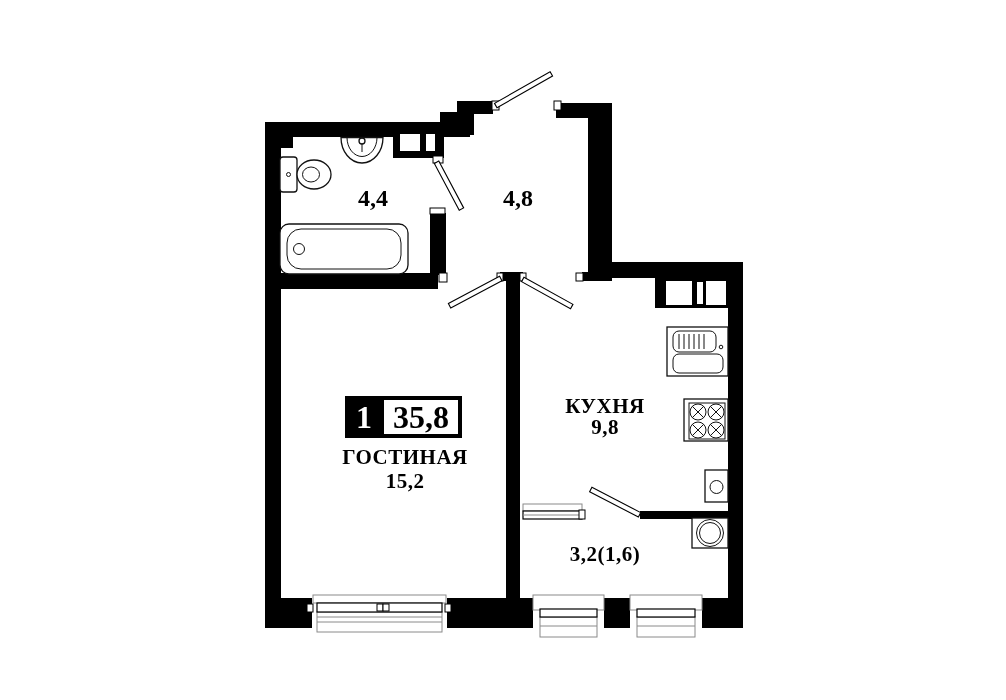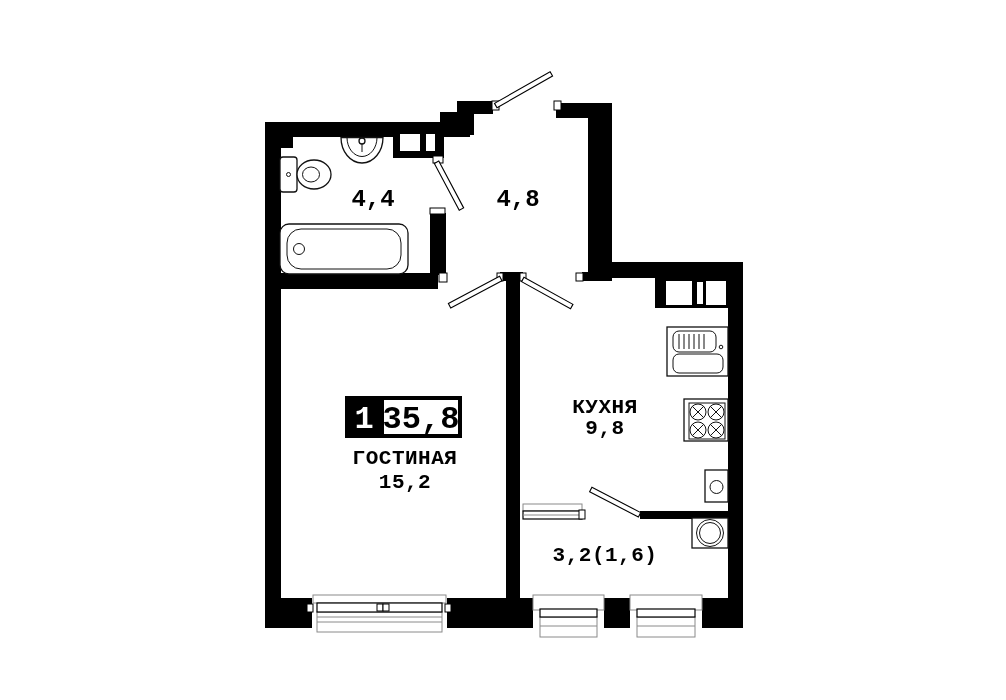--- a/index.html
+++ b/index.html
@@ -1,18 +1,18 @@
 <!DOCTYPE html>
 <html><head>
 <meta charset="utf-8">
 <style>
   html,body{margin:0;padding:0;background:#ffffff;}
   .stage{
     width:1006px;height:700px;background:#ffffff;position:relative;overflow:hidden;
-    font-family:Liberation Mono, monospace;
+    font-family:Liberation Serif, serif;
   }
   svg{display:block;}
   .wall{fill:#000000;stroke:none;}
   .hole{fill:#ffffff;stroke:none;}
   .fix{fill:#ffffff;stroke:#111111;stroke-width:1.3;}
   .fixthin{fill:none;stroke:#111111;stroke-width:1;}
   .gray{fill:#ffffff;stroke:#8a8a8a;stroke-width:1;}
   .grayline{stroke:#8a8a8a;stroke-width:1;fill:none;}
   .frameln{fill:#ffffff;stroke:#000000;stroke-width:1.2;}
   .jamb{fill:#ffffff;stroke:#000000;stroke-width:1;}

